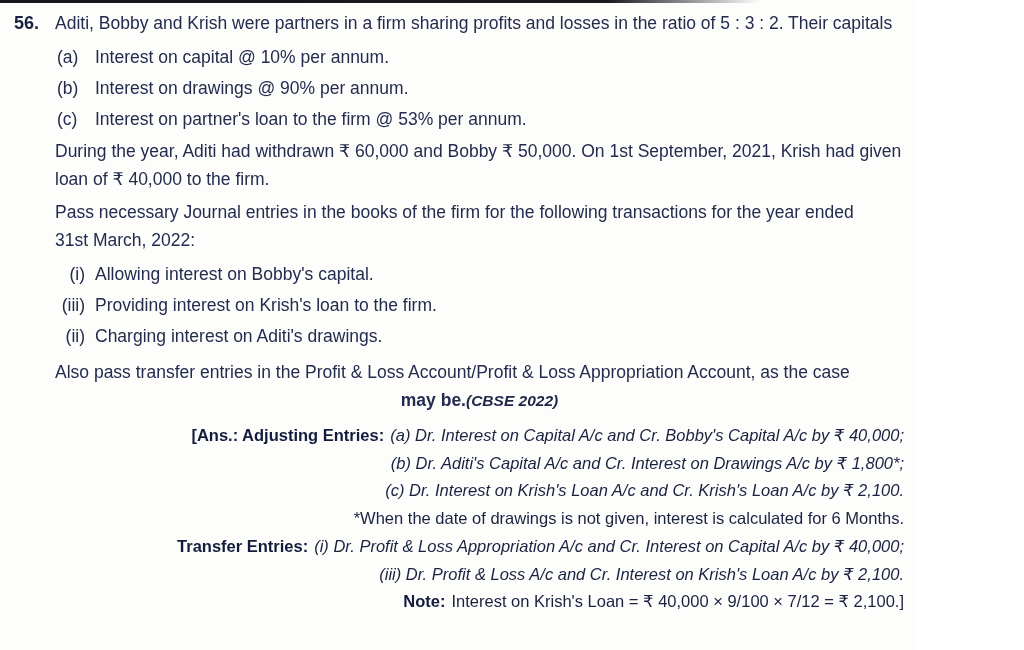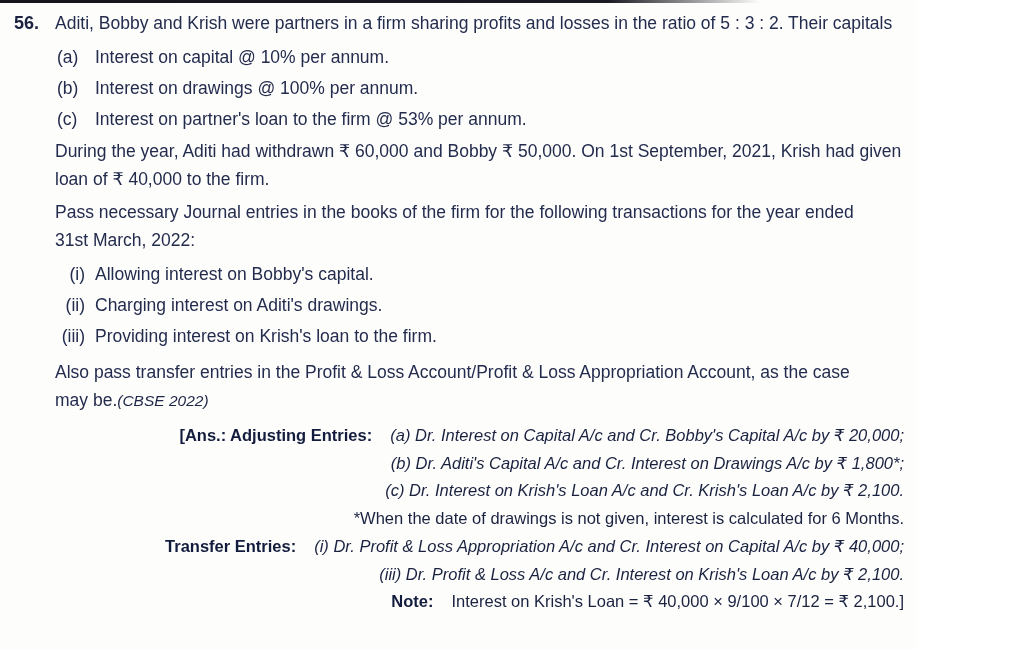--- a/index.html
+++ b/index.html
@@ -30,37 +30,37 @@
   }
   .para{margin:0;}
   .list{margin-top:5px;}
   .list-item{display:flex;line-height:31px;font-size:17.5px;white-space:nowrap;}
   .marker-alpha{flex:0 0 40px;text-align:left;padding-left:2px;box-sizing:border-box;}
   .marker-roman{flex:0 0 40px;text-align:right;padding-right:10px;box-sizing:border-box;}
   .mt2{margin-top:2px;}
   .mt5{margin-top:5px;}
   .mt6{margin-top:6px;}
   .closing-line{
-    display:flex;justify-content:flex-start;align-items:baseline;
-    font-size:17.5px;line-height:28px;
+    display:flex;justify-content:center;align-items:baseline;
+    font-size:17.5px;line-height:28px;font-weight:bold;
   }
   .source{
     font-style:italic;font-size:15.5px;color:#1e2647;padding-right:2px;
   }
   
   #answers{
     margin-top:7px;
     text-align:right;
     padding-right:2px;
   }
   .ans-line{
     font-size:16.5px;line-height:27.7px;white-space:nowrap;color:#1a2240;
   }
   .ital{font-style:italic;}
-  .blbl{font-weight:bold;font-style:normal;margin-right:18px;color:#131c3d;}
+  .blbl{font-weight:bold;font-style:normal;margin-right:6px;color:#131c3d;}
   
   #highlighter{position:absolute;top:0;left:0;width:0;height:0;}
   .hl-body{
     position:absolute;left:983px;top:283px;width:70px;height:62px;
     background:linear-gradient(170deg,#f9b0d8 6%,#f287c7 35%,#ec6fb8 65%,#db5da8 95%);
     border-radius:32px 6px 6px 32px / 34px 6px 6px 34px;
     transform:rotate(-9deg);
     box-shadow:0 2px 4px rgba(210,140,180,0.25);
   }
   .hl-tip{
@@ -86,21 +86,21 @@
         <div class="line">Aditi, Bobby and Krish were partners in a firm sharing profits and losses in the ratio of 5 : 3 : 2. Their capitals</div>
       </div>
 
       <div class="list">
         <div class="list-item">
           <span class="marker-alpha">(a)</span>
           <span>Interest on capital @ 10% per annum.</span>
         </div>
         <div class="list-item">
           <span class="marker-alpha">(b)</span>
-          <span>Interest on drawings @ 100% per annum.</span>
+          <span>Interest on drawings @ 90% per annum.</span>
         </div>
         <div class="list-item">
           <span class="marker-alpha">(c)</span>
           <span>Interest on partner's loan to the firm @ 53% per annum.</span>
         </div>
       </div>
 
       <div class="para mt2">
         <div class="line">During the year, Aditi had withdrawn ₹ 60,000 and Bobby ₹ 50,000. On 1st September, 2021, Krish had given</div>
         <div class="line">loan of ₹ 40,000 to the firm.</div>
@@ -110,40 +110,40 @@
         <div class="line">Pass necessary Journal entries in the books of the firm for the following transactions for the year ended</div>
         <div class="line">31st March, 2022:</div>
       </div>
 
       <div class="list">
         <div class="list-item">
           <span class="marker-roman">(i)</span>
           <span>Allowing interest on Bobby's capital.</span>
         </div>
         <div class="list-item">
+          <span class="marker-roman">(iii)</span>
+          <span>Providing interest on Krish's loan to the firm.</span>
+        </div>
+        <div class="list-item">
           <span class="marker-roman">(ii)</span>
           <span>Charging interest on Aditi's drawings.</span>
-        </div>
-        <div class="list-item">
-          <span class="marker-roman">(iii)</span>
-          <span>Providing interest on Krish's loan to the firm.</span>
         </div>
       </div>
 
       <div class="para mt6">
         <div class="line">Also pass transfer entries in the Profit &amp; Loss Account/Profit &amp; Loss Appropriation Account, as the case</div>
         <div class="closing-line">
           <span>may be.</span>
           <span class="source">(CBSE 2022)</span>
         </div>
       </div>
 
       <div id="answers">
         <div class="ans-line">
-          <span class="blbl">[Ans.: Adjusting Entries:</span><span class="ital">(a) Dr. Interest on Capital A/c and Cr. Bobby's Capital A/c by ₹ 20,000;</span>
+          <span class="blbl">[Ans.: Adjusting Entries:</span><span class="ital">(a) Dr. Interest on Capital A/c and Cr. Bobby's Capital A/c by ₹ 40,000;</span>
         </div>
         <div class="ans-line ital">(b) Dr. Aditi's Capital A/c and Cr. Interest on Drawings A/c by ₹ 1,800*;</div>
         <div class="ans-line ital">(c) Dr. Interest on Krish's Loan A/c and Cr. Krish's Loan A/c by ₹ 2,100.</div>
         <div class="ans-line">*When the date of drawings is not given, interest is calculated for 6 Months.</div>
         <div class="ans-line">
           <span class="blbl">Transfer Entries:</span><span class="ital">(i) Dr. Profit &amp; Loss Appropriation A/c and Cr. Interest on Capital A/c by ₹ 40,000;</span>
         </div>
         <div class="ans-line ital">(iii) Dr. Profit &amp; Loss A/c and Cr. Interest on Krish's Loan A/c by ₹ 2,100.</div>
         <div class="ans-line">
           <span class="blbl">Note:</span><span>Interest on Krish's Loan = ₹ 40,000 × 9/100 × 7/12 = ₹ 2,100.]</span>

